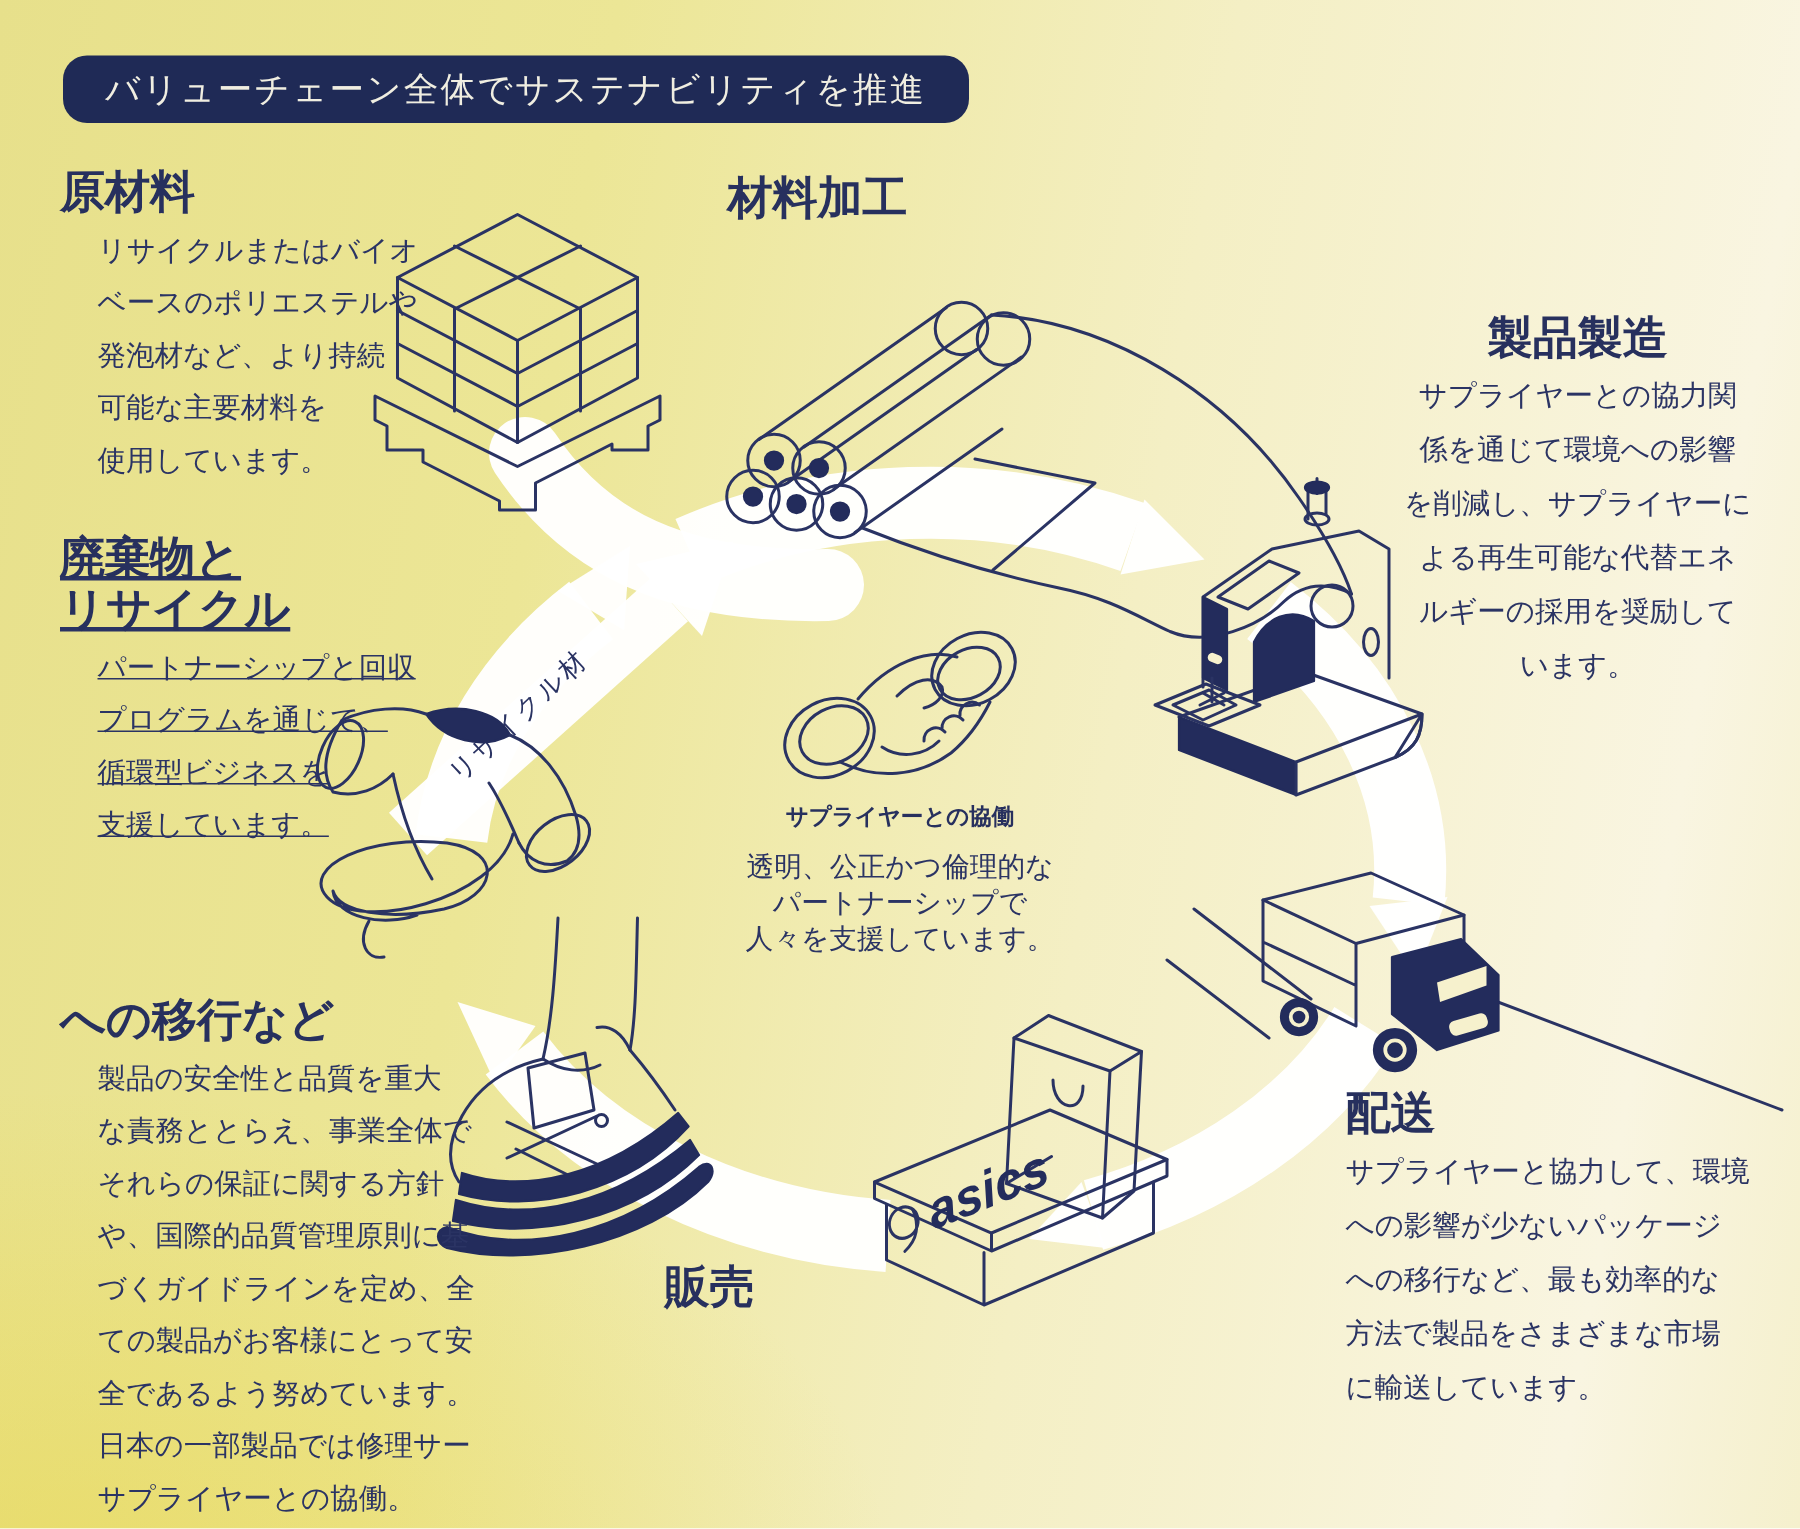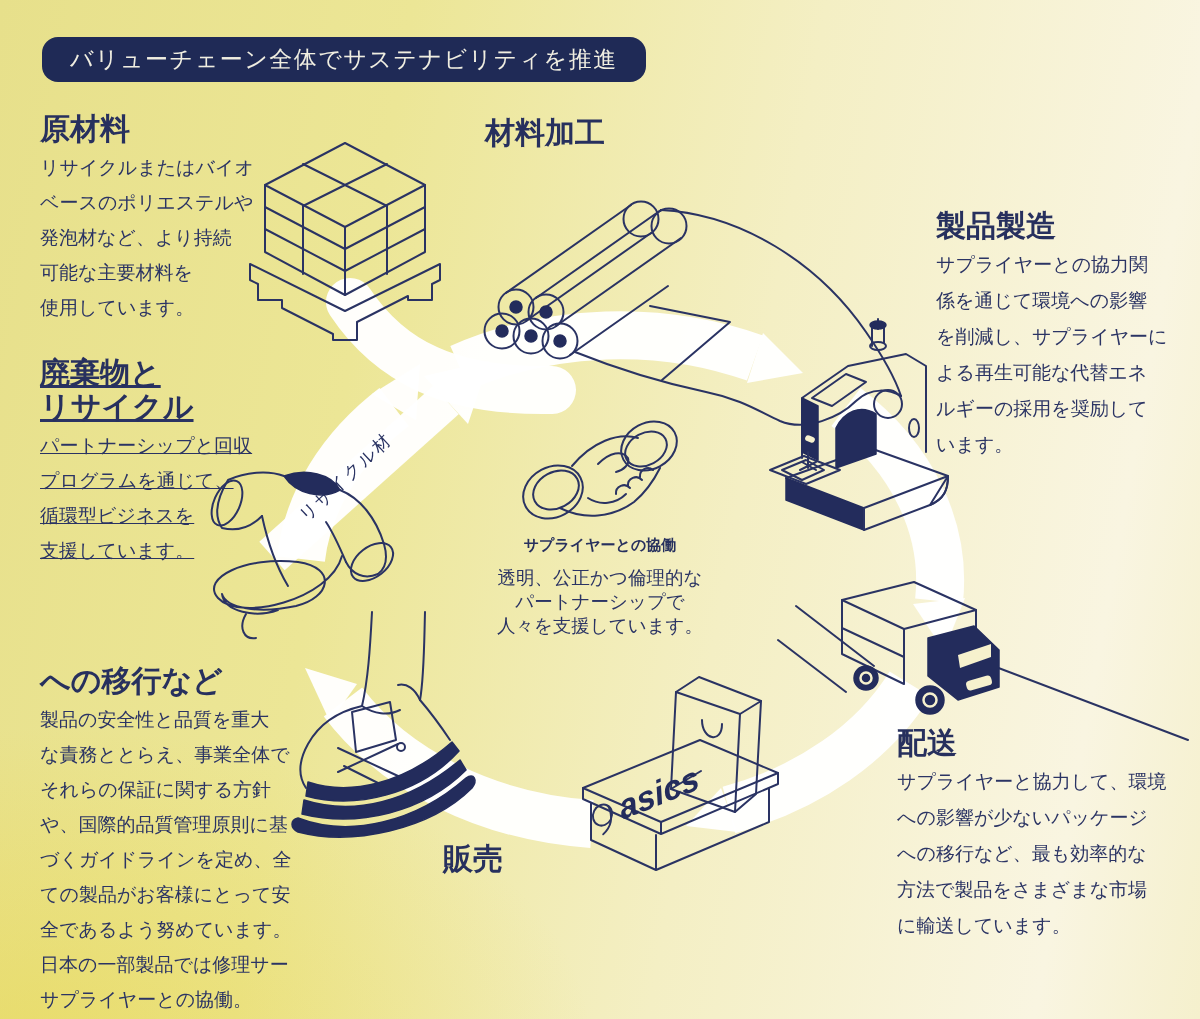--- a/index.html
+++ b/index.html
@@ -22,21 +22,21 @@
     white-space:pre;
   }
   .sec{position:absolute;}
   .sec-title{
     font-size:30px;font-weight:600;line-height:34px;
     white-space:pre;color:#27305e;margin-bottom:4px;
   }
   .sec-body{
     font-size:19px;line-height:36px;white-space:pre;color:#2b3464;
   }
-  .sec-body.tight{line-height:35px;}
+  .sec-body.tight{line-height:35px;margin-left:25px;}
   .center-sec{text-align:center;}
   .center-sec .sec-title{font-size:15px;}
   .center-sec .sec-body{font-size:18.5px;line-height:24px;}
   #art{position:absolute;left:0;top:0;}
   .ln{stroke:#2a3363;stroke-width:2;fill:none;stroke-linejoin:round;stroke-linecap:round;}
   .nv{fill:#232c5c;stroke:#232c5c;stroke-width:1.5;stroke-linejoin:round;}
   .ring{stroke:#ffffff;fill:none;stroke-width:48;opacity:0.96;}
   .ringhead{fill:#ffffff;opacity:0.96;}
 </style>
 </head>
@@ -190,21 +190,21 @@
 ベースのポリエステルや
 発泡材など、より持続
 可能な主要材料を
 使用しています。</div>
   </div>
 
   <div class="sec" style="left:465px;top:116px;margin-left:20px;">
     <div class="sec-title">材料加工</div>
   </div>
 
-  <div class="sec" style="left:936px;top:209px;">
+  <div class="sec" style="left:936px;top:209px;text-align:center;">
     <div class="sec-title">製品製造</div>
     <div class="sec-body">サプライヤーとの協力関
 係を通じて環境への影響
 を削減し、サプライヤーに
 よる再生可能な代替エネ
 ルギーの採用を奨励して
 います。</div>
   </div>
 
   <div class="sec" style="left:40px;top:356px;text-decoration:underline;">

